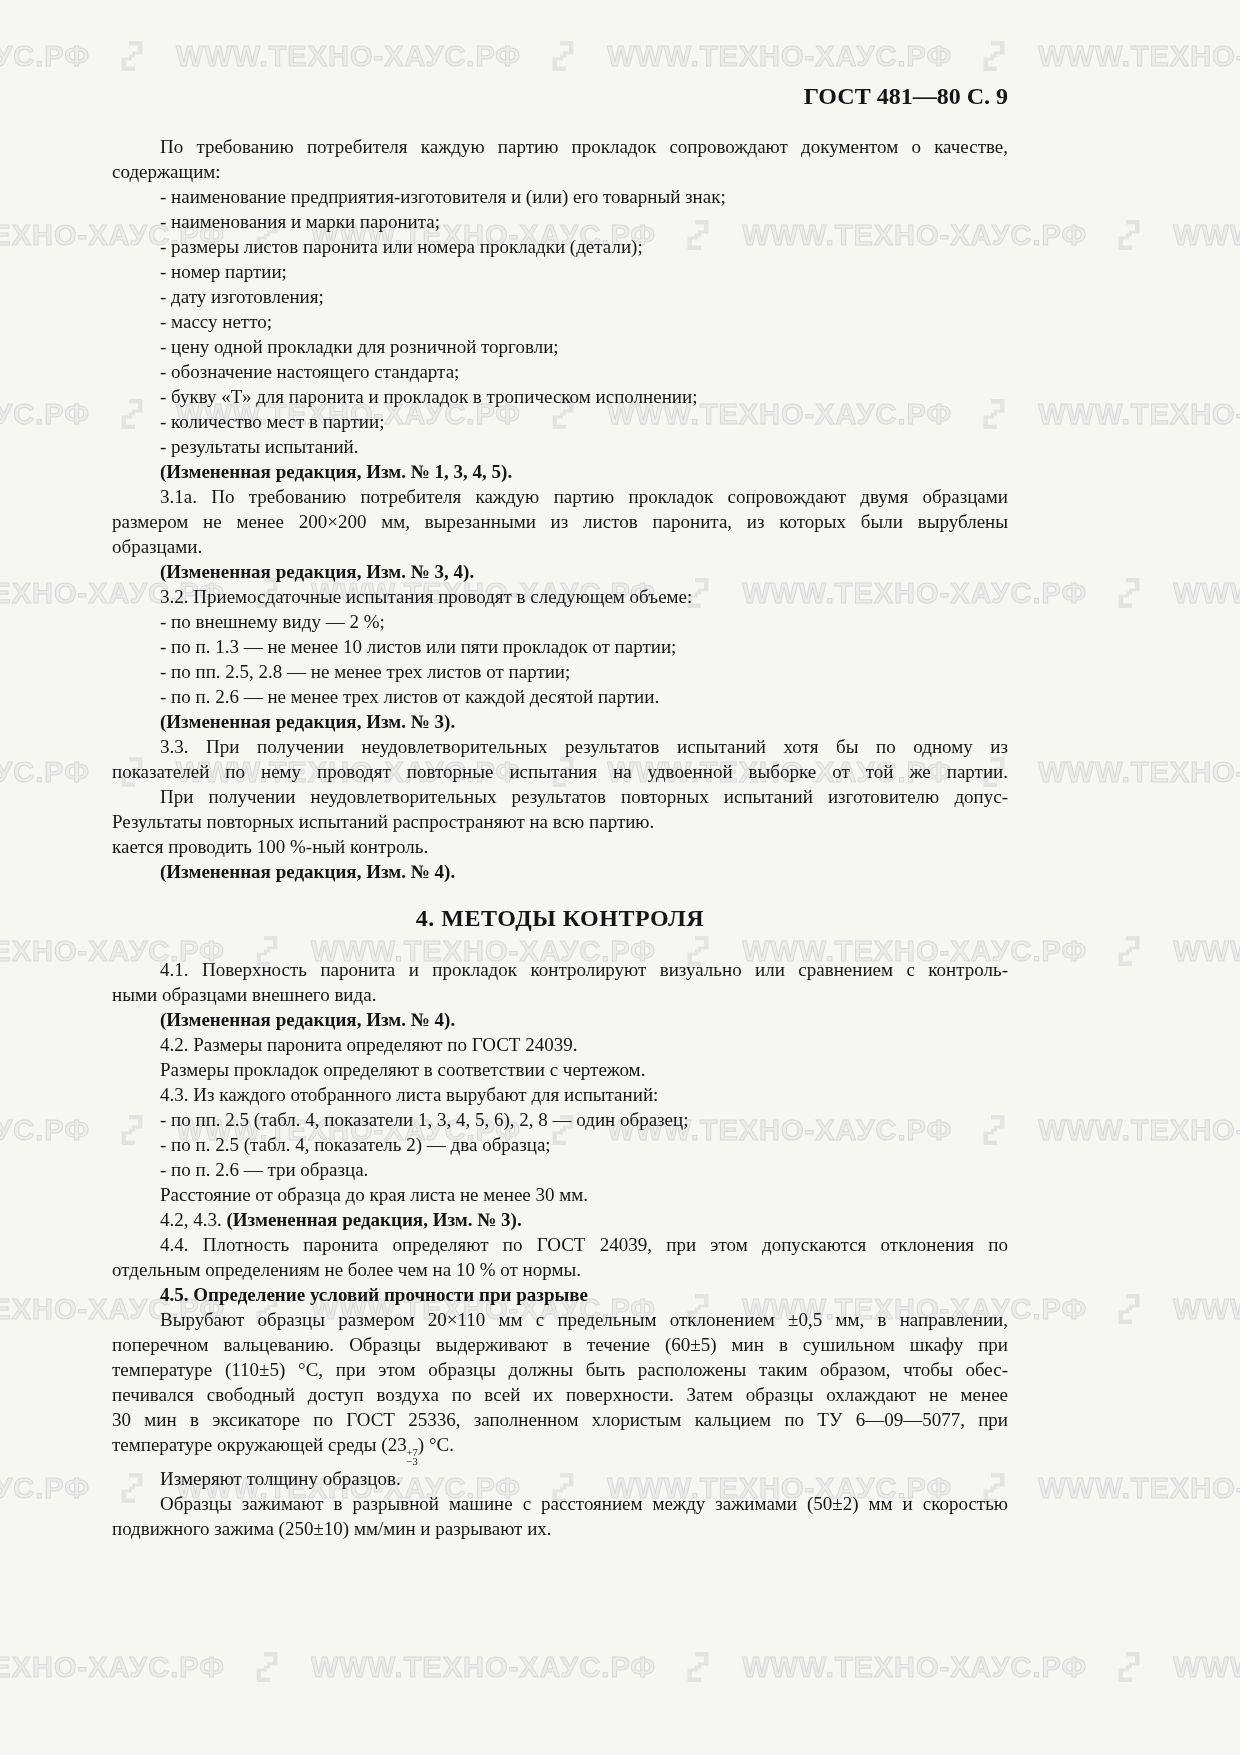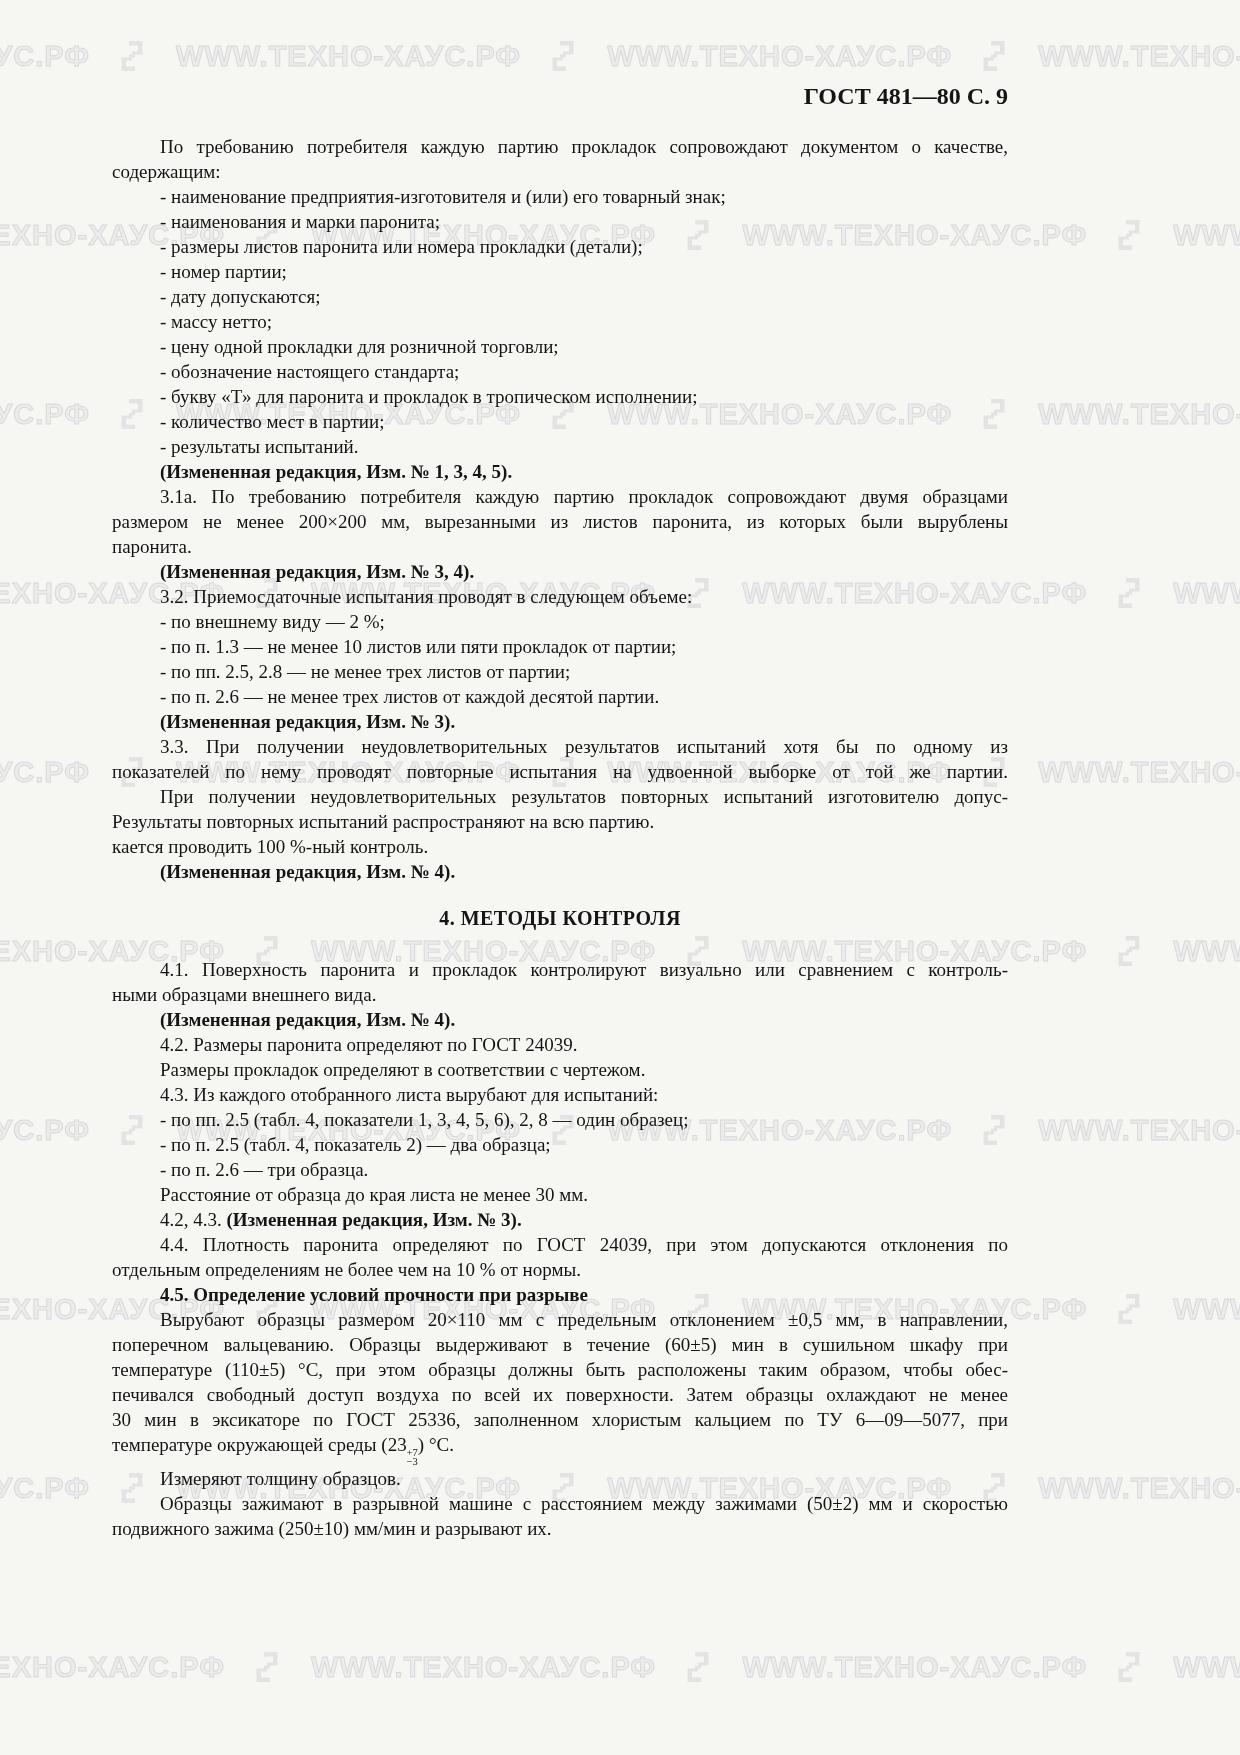--- a/index.html
+++ b/index.html
@@ -14,21 +14,21 @@
   .wm-text{font-family:"Liberation Sans",sans-serif;font-weight:700;font-size:29px;
            letter-spacing:1px;color:#ececec;-webkit-text-stroke:1px #d9d9d9;}
   .wm-icon{margin-left:24px;display:inline-block;}
   
   .page-content{position:absolute;left:112px;top:84px;width:896px;z-index:1;}
   .doc-header{font-weight:700;font-size:24px;line-height:24px;text-align:right;margin-bottom:26px;}
   .ln{font-size:19px;line-height:25px;min-height:25px;}
   .ind{text-indent:48px;}
   .just{text-align:justify;text-align-last:justify;}
   .b{font-weight:700;}
-  .sec-heading{font-weight:700;font-size:20px;line-height:25px;text-align:center;
+  .sec-heading{font-weight:700;font-size:24px;line-height:25px;text-align:center;
                letter-spacing:.5px;padding:22px 0 26px 0;}
   .tol{display:inline-flex;flex-direction:column;vertical-align:-5px;font-size:10.5px;
        line-height:9px;text-indent:0;}
 </style>
 </head>
 <body>
 
 <div class="wm-layer">
   <div class="wm-row a" style="top:38px"><span class="wm-unit">
         <span class="wm-text">WWW.ТЕХНО-ХАУС.РФ</span>
@@ -244,31 +244,31 @@
 
 <div class="page-content">
   <div class="doc-header">ГОСТ 481—80 С. 9</div>
 
   <div class="ln ind just">По требованию потребителя каждую партию прокладок сопровождают документом о качестве,</div>
   <div class="ln">содержащим:</div>
   <div class="ln ind">- наименование предприятия-изготовителя и (или) его товарный знак;</div>
   <div class="ln ind">- наименования и марки паронита;</div>
   <div class="ln ind">- размеры листов паронита или номера прокладки (детали);</div>
   <div class="ln ind">- номер партии;</div>
-  <div class="ln ind">- дату допускаются;</div>
+  <div class="ln ind">- дату изготовления;</div>
   <div class="ln ind">- массу нетто;</div>
   <div class="ln ind">- цену одной прокладки для розничной торговли;</div>
   <div class="ln ind">- обозначение настоящего стандарта;</div>
   <div class="ln ind">- букву «Т» для паронита и прокладок в тропическом исполнении;</div>
   <div class="ln ind">- количество мест в партии;</div>
   <div class="ln ind">- результаты испытаний.</div>
   <div class="ln ind b">(Измененная редакция, Изм. № 1, 3, 4, 5).</div>
   <div class="ln ind just">3.1а. По требованию потребителя каждую партию прокладок сопровождают двумя образцами</div>
   <div class="ln just">размером не менее 200×200 мм, вырезанными из листов паронита, из которых были вырублены</div>
-  <div class="ln">паронита.</div>
+  <div class="ln">образцами.</div>
   <div class="ln ind b">(Измененная редакция, Изм. № 3, 4).</div>
   <div class="ln ind">3.2. Приемосдаточные испытания проводят в следующем объеме:</div>
   <div class="ln ind">- по внешнему виду — 2 %;</div>
   <div class="ln ind">- по п. 1.3 — не менее 10 листов или пяти прокладок от партии;</div>
   <div class="ln ind">- по пп. 2.5, 2.8 — не менее трех листов от партии;</div>
   <div class="ln ind">- по п. 2.6 — не менее трех листов от каждой десятой партии.</div>
   <div class="ln ind b">(Измененная редакция, Изм. № 3).</div>
   <div class="ln ind just">3.3. При получении неудовлетворительных результатов испытаний хотя бы по одному из</div>
   <div class="ln just">показателей по нему проводят повторные испытания на удвоенной выборке от той же партии.</div>
   <div class="ln ind just">При получении неудовлетворительных результатов повторных испытаний изготовителю допус-</div>

